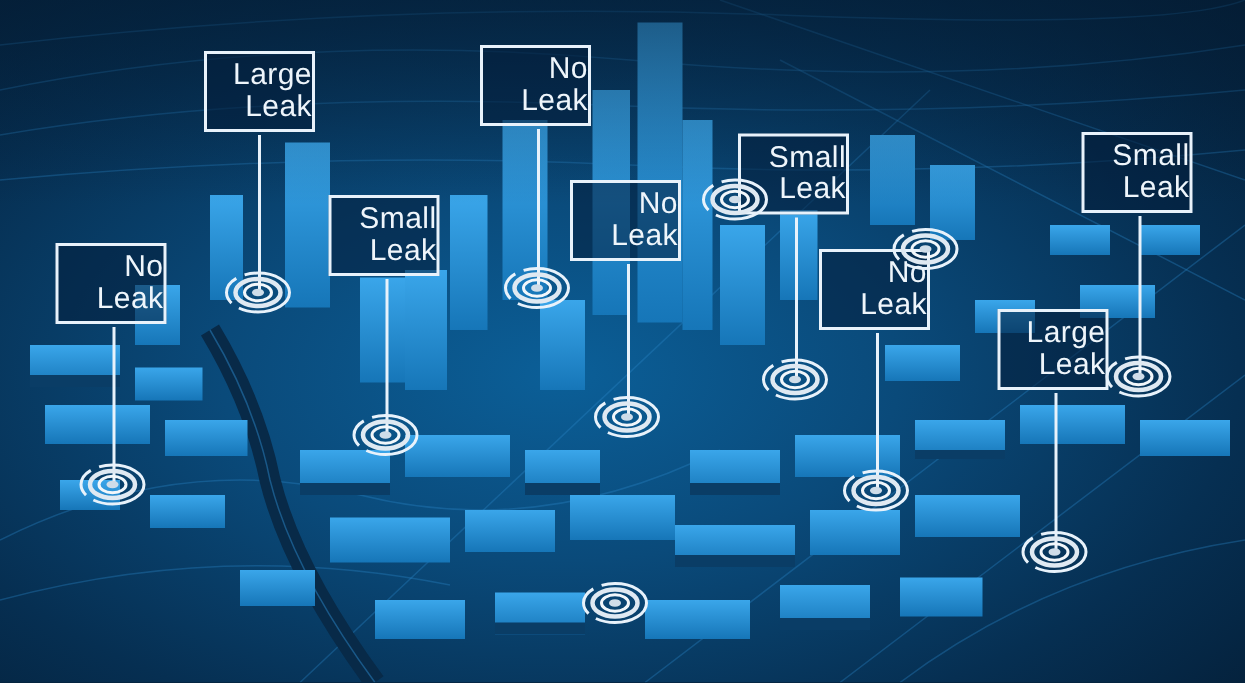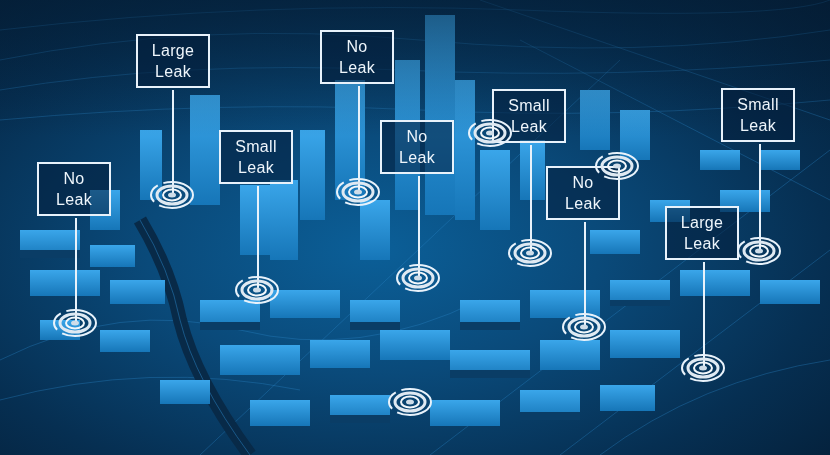--- a/index.html
+++ b/index.html
@@ -2,21 +2,21 @@
 <html><head>
 <meta charset="utf-8">
 <style>
   html,body{margin:0;padding:0;}
   body{width:830px;height:455px;overflow:hidden;background:#04223d;font-family:"Liberation Sans",sans-serif;}
   #scene{position:relative;width:830px;height:455px;overflow:hidden;
     background:
       radial-gradient(ellipse at 45% 55%, #0b5f98 0%, #0a4a7a 35%, #062f52 70%, #041d35 100%);}
   #scene svg.bg{position:absolute;left:0;top:0;}
   .label{position:absolute;width:74px;height:54px;border:2px solid #e8f2fb;box-sizing:border-box;
-    background:rgba(4,30,58,0.55);color:#eef5fb;font-size:16px;line-height:21px;text-align:center;
+    background:rgba(4,30,58,0.55);color:#eef5fb;font-size:20px;line-height:21px;text-align:right;
     display:flex;flex-direction:column;justify-content:center;letter-spacing:0.3px;}
   .stem{position:absolute;width:2px;background:#e8f2fb;}
   .marker{position:absolute;width:46px;height:30px;margin-left:-23px;margin-top:-15px;}
 </style>
 </head>
 <body>
 
 <div id="scene">
   <svg class="bg" width="830" height="455" viewBox="0 0 830 455">
     <defs>

